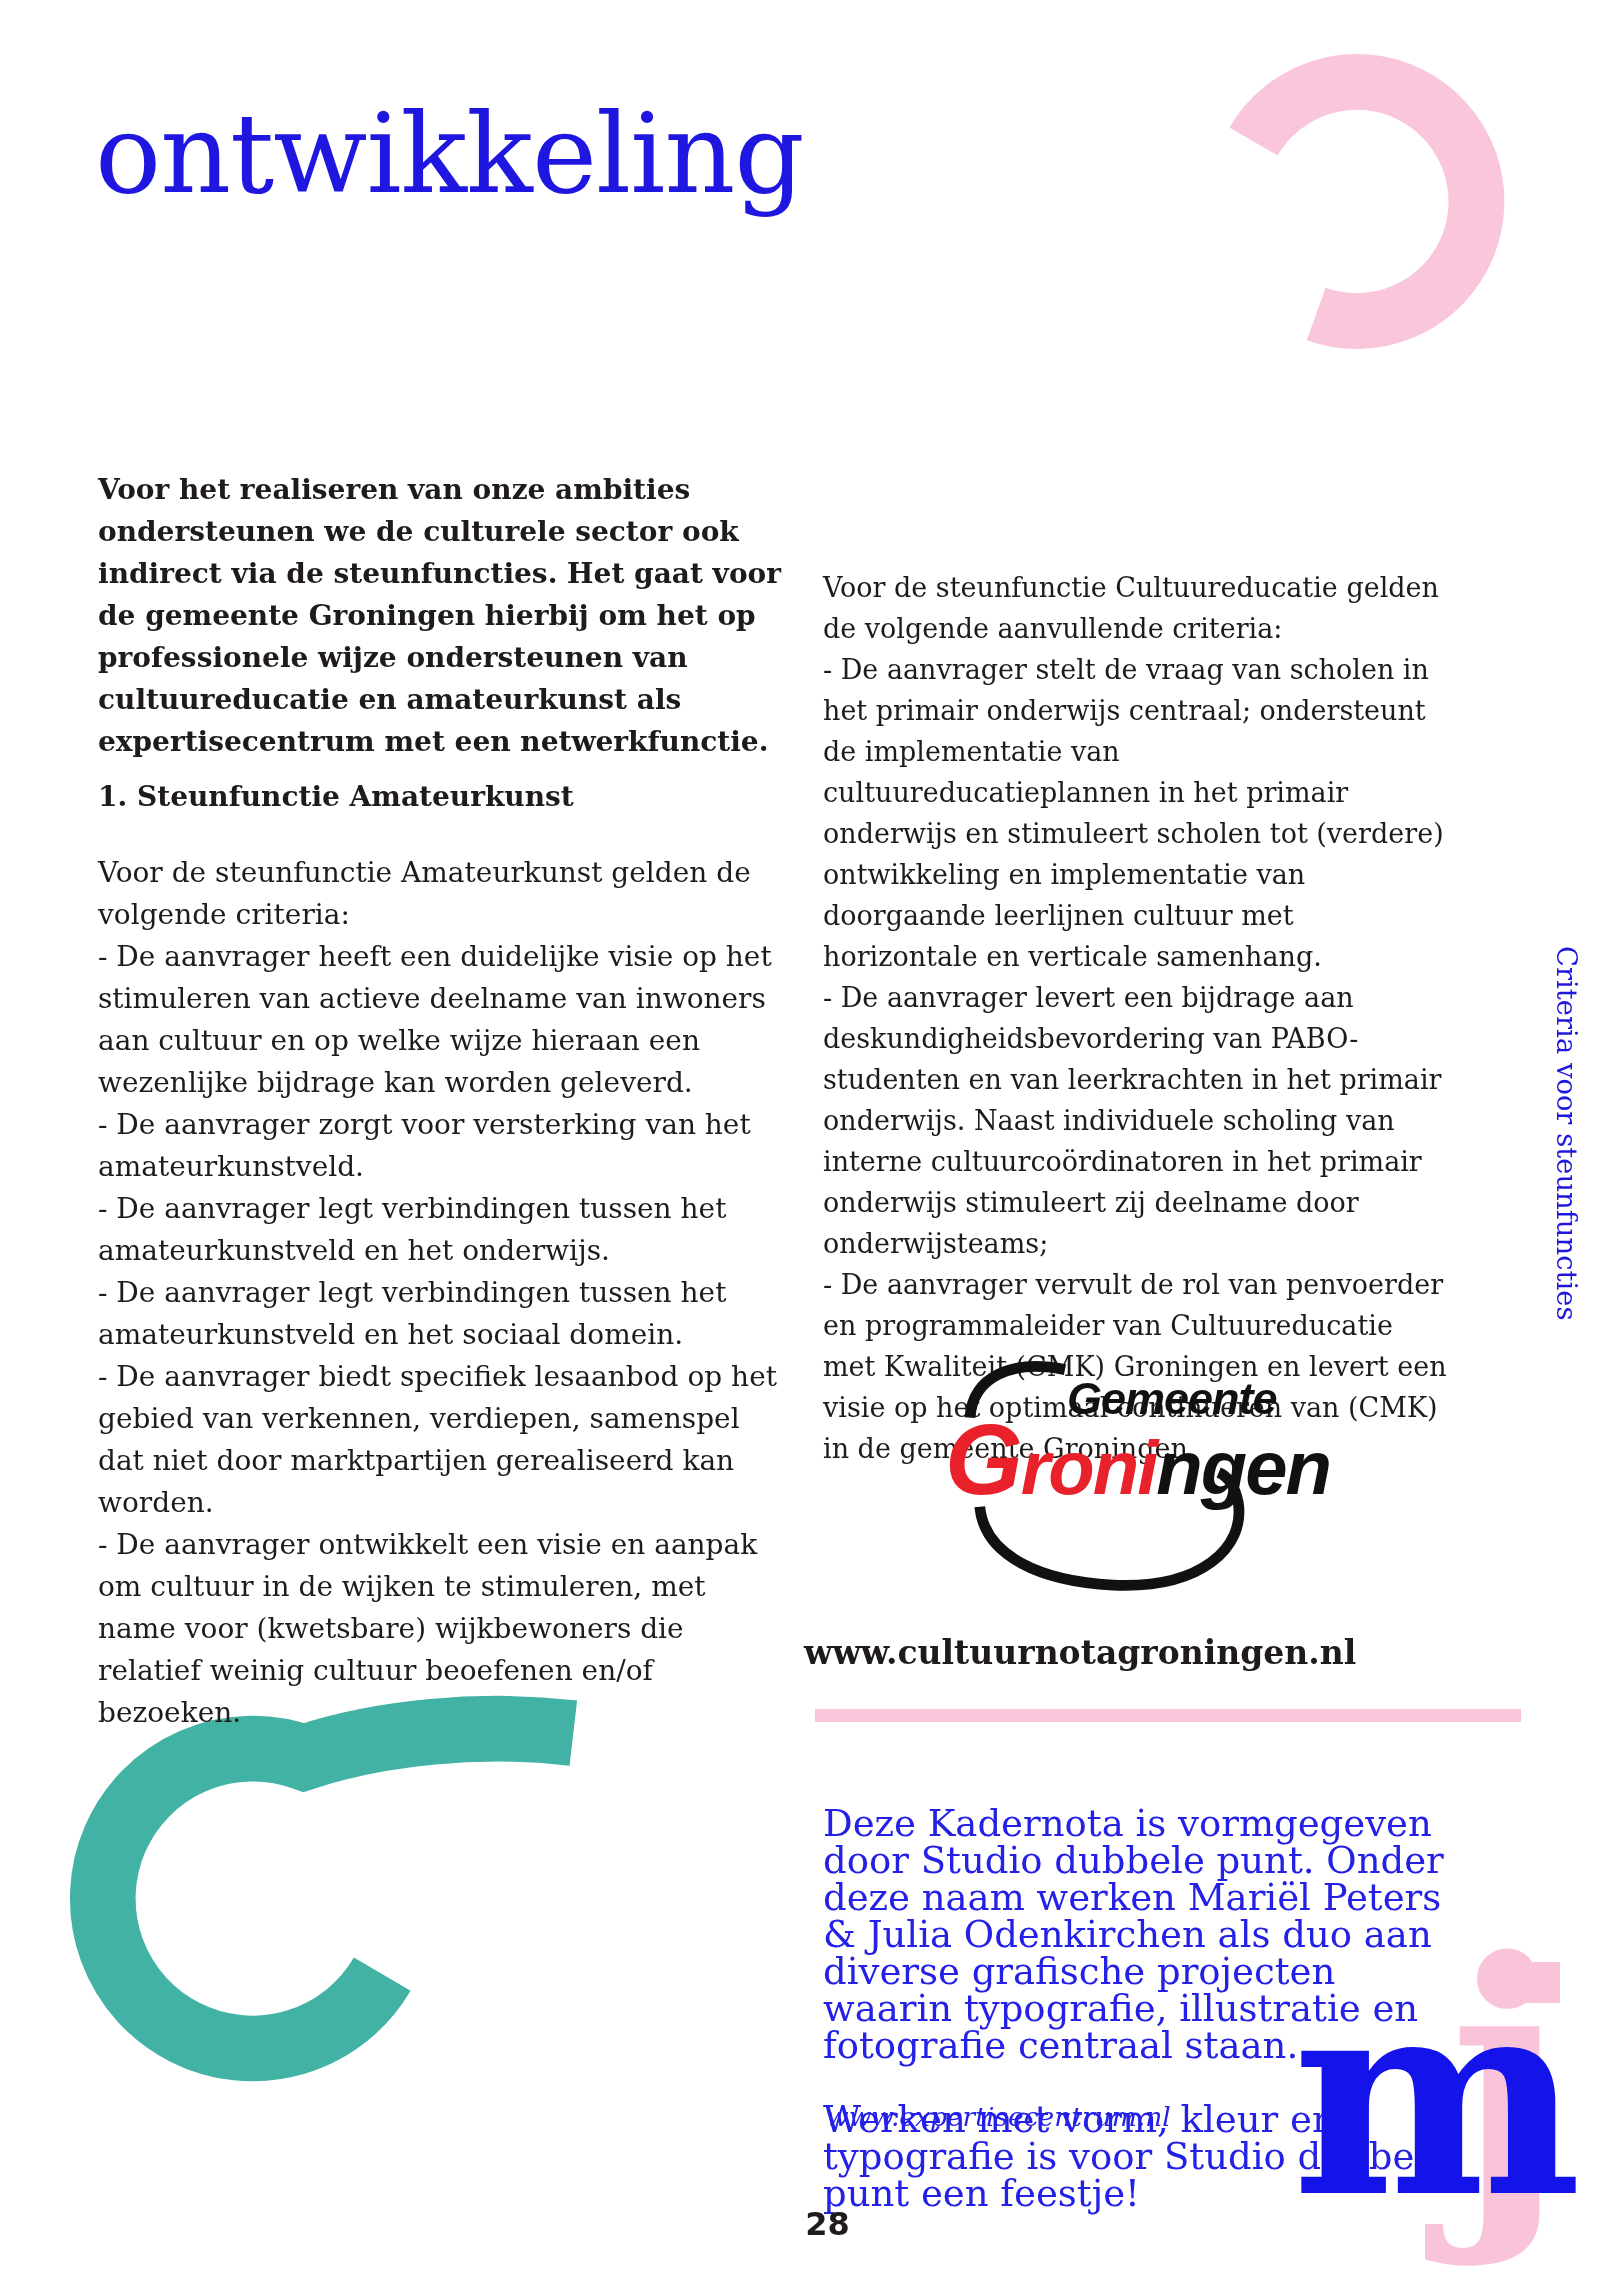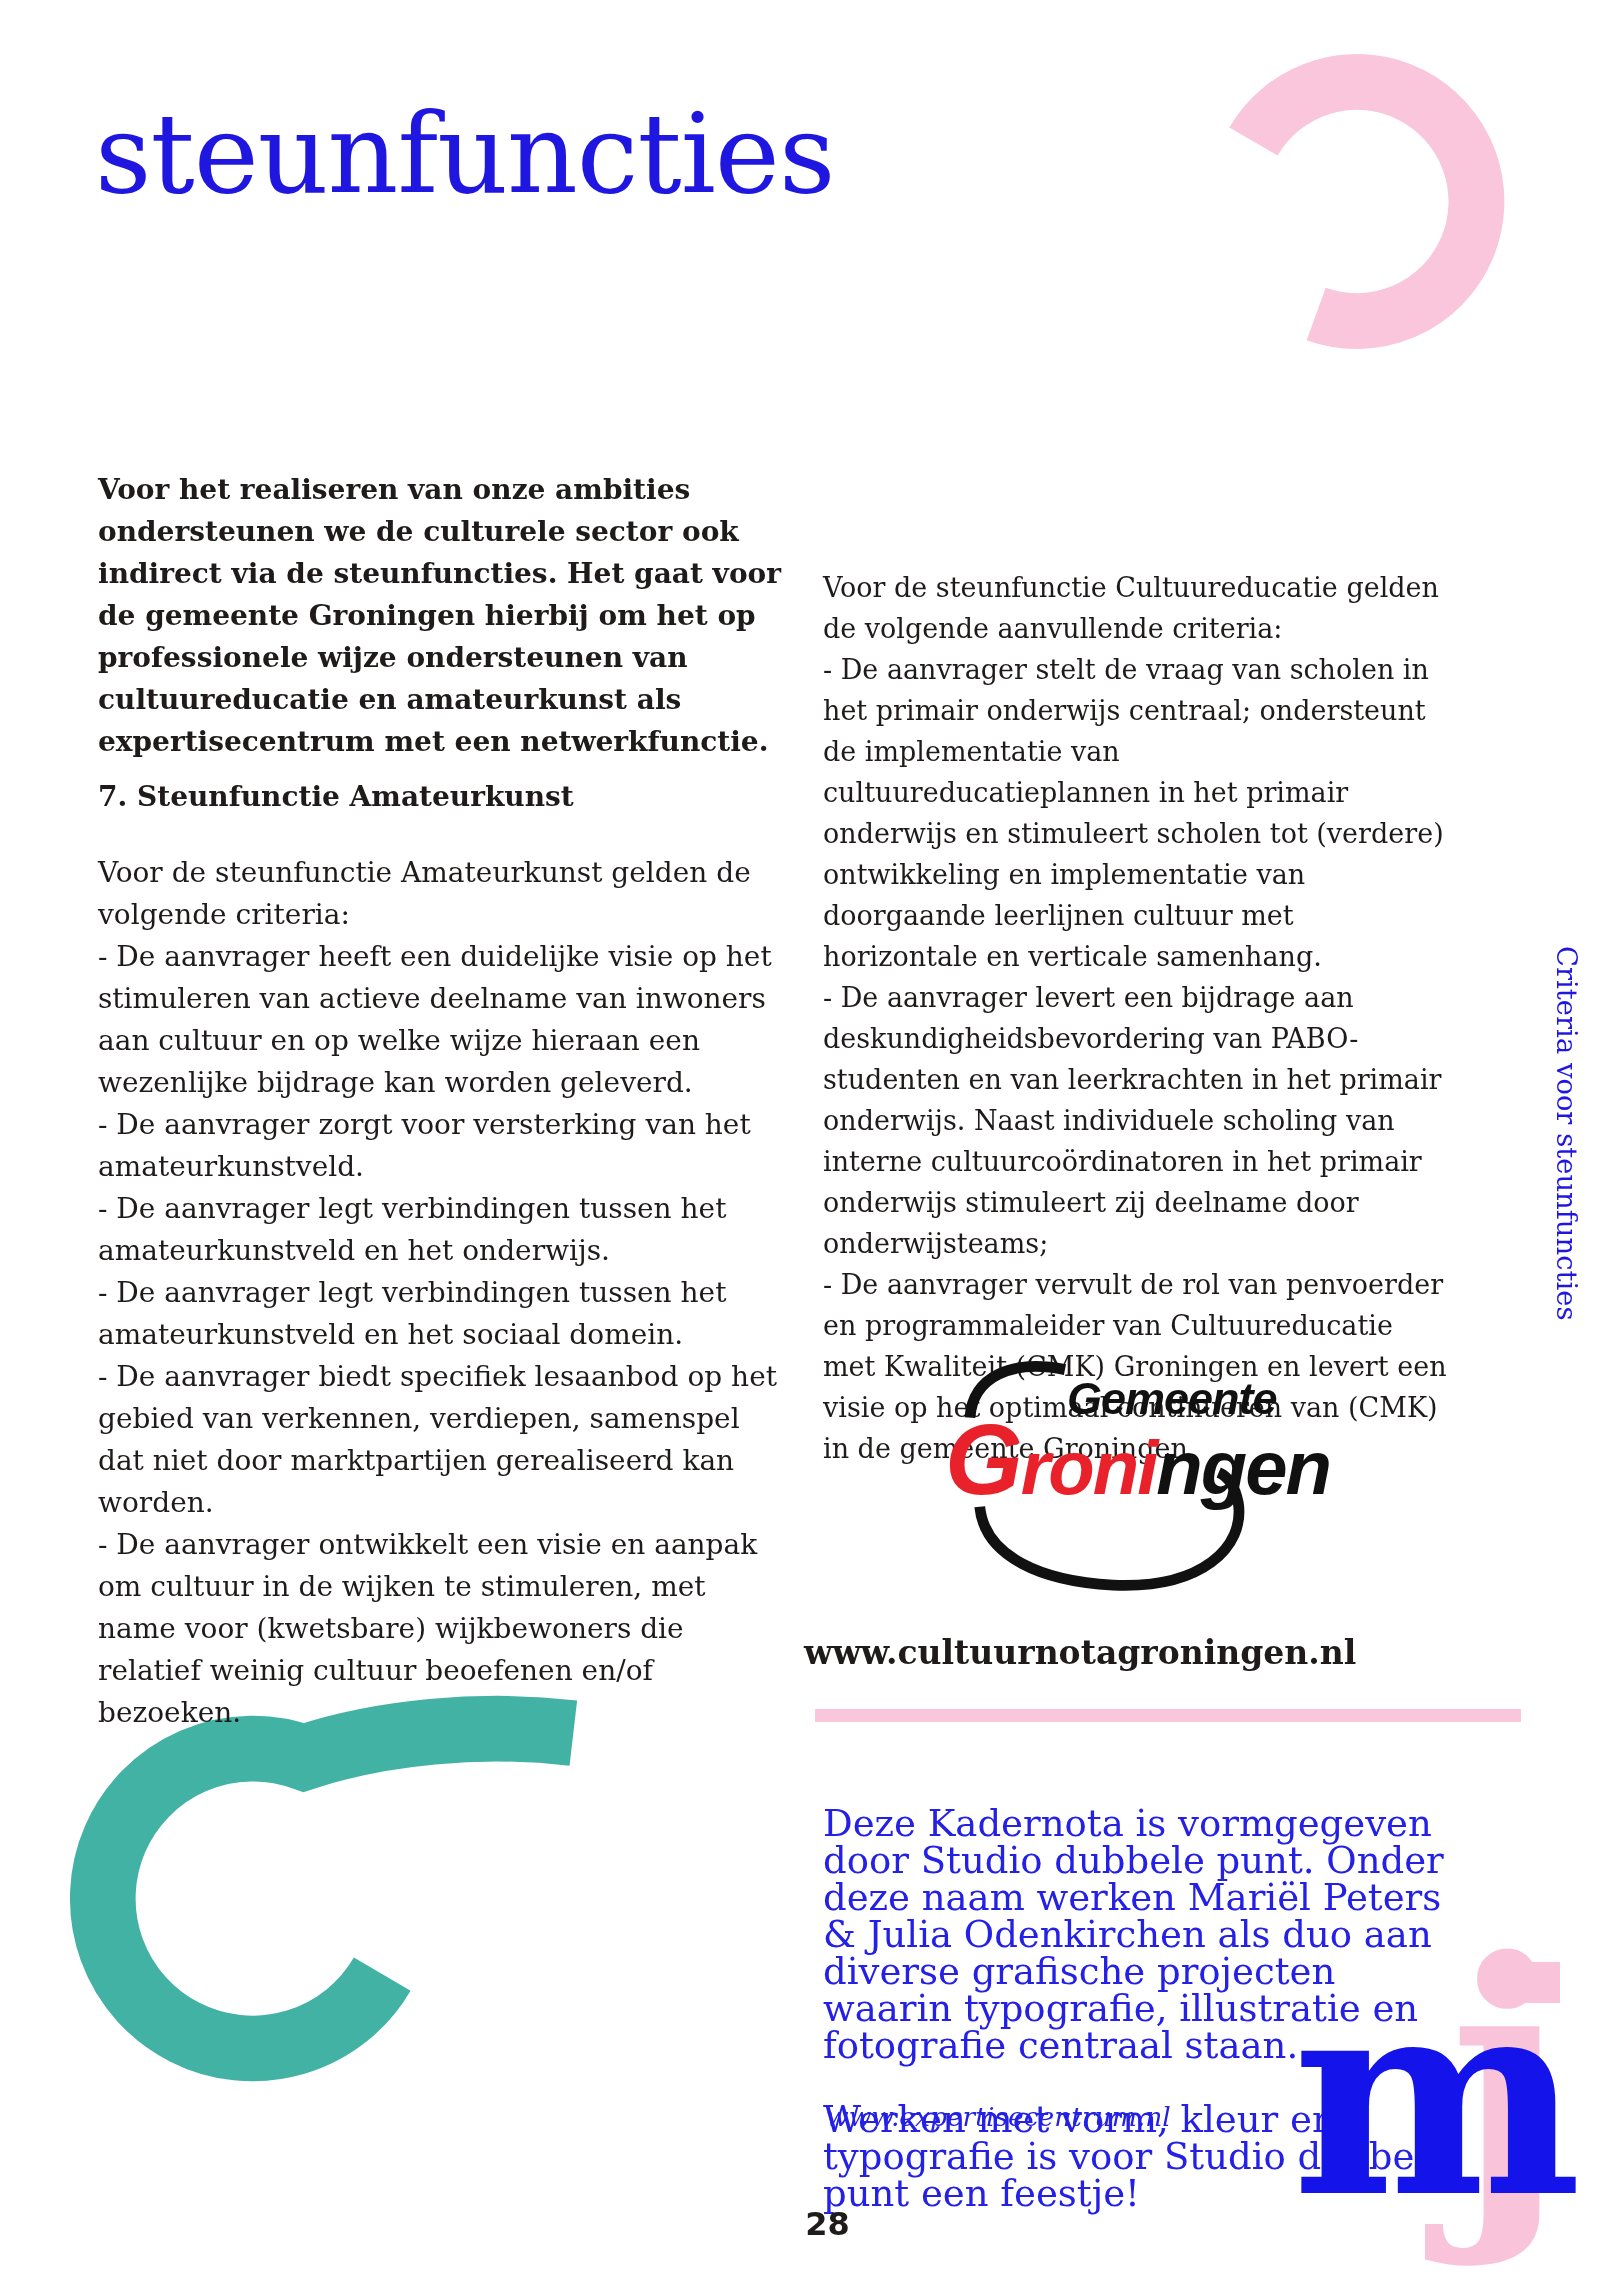--- a/index.html
+++ b/index.html
@@ -85,25 +85,25 @@
 <body>
 
 <div class="page">
 
   <svg class="deco-svg" viewBox="0 0 1654 2339" xmlns="http://www.w3.org/2000/svg">
     <path class="pink-ring" d="M 1279 144 A 122 122 0 1 1 1343 320"></path>
     <path class="teal-ring" d="M 585 1768 C 490 1757, 388 1767, 310 1793 A 153 153 0 1 0 390 2014"></path>
   </svg>
 
   <div class="title">
-    <div>steunfuncties</div>
+    <div>ontwikkeling</div>
   </div>
 
   <div class="col left-intro">Voor het realiseren van onze ambities ondersteunen we de culturele sector ook indirect via de steunfuncties. Het gaat voor de gemeente Groningen hierbij om het op professionele wijze ondersteunen van cultuureducatie en amateurkunst als expertisecentrum met een netwerkfunctie.</div>
-  <div class="col h1-left">7. Steunfunctie Amateurkunst</div>
+  <div class="col h1-left">1. Steunfunctie Amateurkunst</div>
   <div class="col body-left">Voor de steunfunctie Amateurkunst gelden de volgende criteria:
 - De aanvrager heeft een duidelijke visie op het stimuleren van actieve deelname van inwoners aan cultuur en op welke wijze hieraan een wezenlijke bijdrage kan worden geleverd.
 - De aanvrager zorgt voor versterking van het amateurkunstveld.
 - De aanvrager legt verbindingen tussen het amateurkunstveld en het onderwijs.
 - De aanvrager legt verbindingen tussen het amateurkunstveld en het sociaal domein.
 - De aanvrager biedt specifiek lesaanbod op het gebied van verkennen, verdiepen, samenspel dat niet door marktpartijen gerealiseerd kan worden.
 - De aanvrager ontwikkelt een visie en aanpak om cultuur in de wijken te stimuleren, met name voor (kwetsbare) wijkbewoners die relatief weinig cultuur beoefenen en/of bezoeken.</div>
 
   <div class="col body-right">Voor de steunfunctie Cultuureducatie gelden de volgende aanvullende criteria:
 - De aanvrager stelt de vraag van scholen in het primair onderwijs centraal; ondersteunt de implementatie van cultuureducatieplannen in het primair onderwijs en stimuleert scholen tot (verdere) ontwikkeling en implementatie van doorgaande leerlijnen cultuur met horizontale en verticale samenhang.

